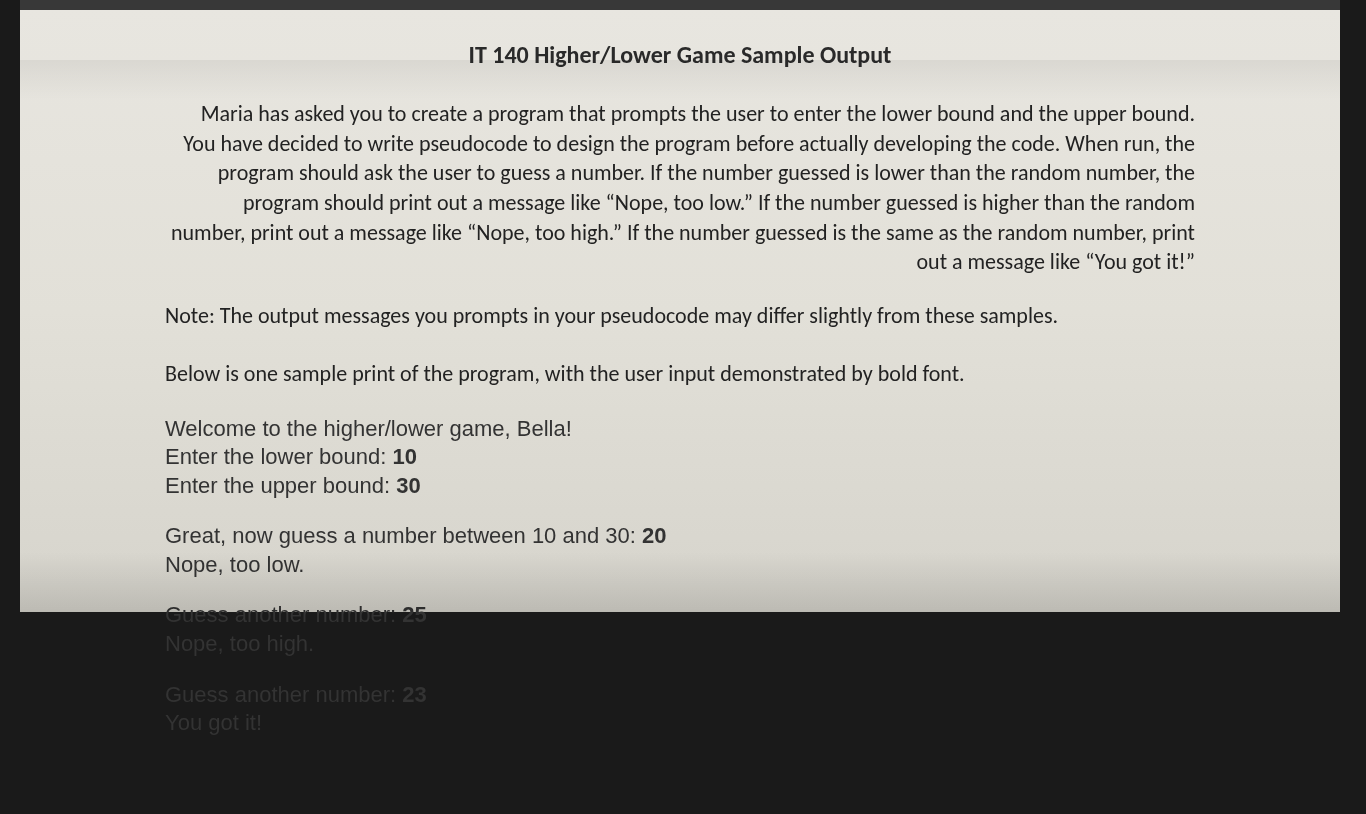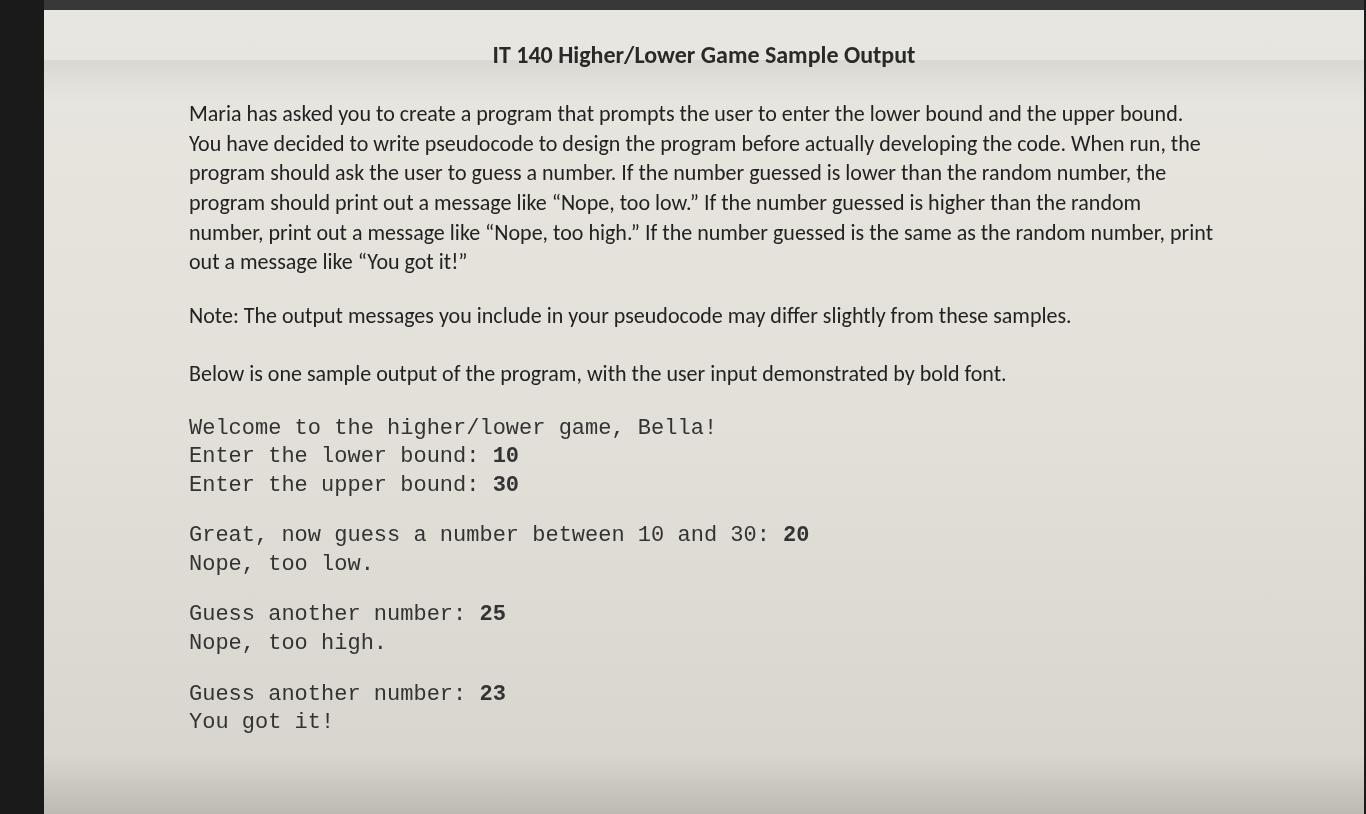--- a/index.html
+++ b/index.html
@@ -12,26 +12,25 @@
       height: 814px;
       background: #1a1a1a;
       overflow: hidden;
       font-family: Calibri, Arial, sans-serif;
     }
     .page {
       position: absolute;
       left: 20px;
       top: 0;
       width: 1320px;
-      height: 814px;
+      height: 612px;
       background: linear-gradient(180deg, #e8e6e0 0%, #e2e0d8 50%, #d6d4cc 100%);
       padding: 30px 145px 0 145px;
       color: #2a2a2a;
       border-top: 10px solid #383838;
-      margin-left: 24px;
     }
     .page::before {
       content: "";
       position: absolute;
       left: 0;
       right: 0;
       top: 50px;
       height: 40px;
       background: linear-gradient(180deg, rgba(0,0,0,0.06), rgba(0,0,0,0));
       pointer-events: none;
@@ -46,35 +45,36 @@
       text-align: center;
       font-weight: 700;
       font-size: 23px;
       margin-bottom: 4px;
     }
     .para {
       font-size: 22px;
       line-height: 1.35;
       margin-bottom: 24px;
       color: #222;
+      text-align: right;
     }
     .note {
       font-size: 22px;
       line-height: 1.35;
       margin-bottom: 28px;
       color: #222;
     }
     .sample-intro {
       font-size: 22px;
       line-height: 1.35;
       margin-bottom: 26px;
       color: #222;
     }
     .output {
-      font-family: Liberation Mono, monospace;
+      font-family: Liberation Sans, sans-serif;
       font-size: 22px;
       line-height: 1.3;
       color: #333;
       white-space: pre;
     }
     .output .block {
       margin-bottom: 22px;
     }
     .output .line {
       display: block;
@@ -93,20 +93,20 @@
       pointer-events: none;
     }
   </style>
 </head>
 <body>
 
 <div class="page">
   <div class="title">IT 140 Higher/Lower Game Sample Output</div>
 
   <div class="para">Maria has asked you to create a program that prompts the user to enter the lower bound and the upper bound. You have decided to write pseudocode to design the program before actually developing the code. When run, the program should ask the user to guess a number. If the number guessed is lower than the random number, the program should print out a message like “Nope, too low.” If the number guessed is higher than the random number, print out a message like “Nope, too high.” If the number guessed is the same as the random number, print out a message like “You got it!”</div>
-  <div class="note">Note: The output messages you include in your pseudocode may differ slightly from these samples.</div>
+  <div class="note">Note: The output messages you prompts in your pseudocode may differ slightly from these samples.</div>
 
-  <div class="sample-intro">Below is one sample output of the program, with the user input demonstrated by bold font.</div>
+  <div class="sample-intro">Below is one sample print of the program, with the user input demonstrated by bold font.</div>
 
   <div class="output" id="output"><div class="block"><span class="line"><span>Welcome to the higher/lower game, Bella!</span></span><span class="line"><span>Enter the lower bound: </span><span class="bold">10</span></span><span class="line"><span>Enter the upper bound: </span><span class="bold">30</span></span></div><div class="block"><span class="line"><span>Great, now guess a number between 10 and 30: </span><span class="bold">20</span></span><span class="line"><span>Nope, too low.</span></span></div><div class="block"><span class="line"><span>Guess another number: </span><span class="bold">25</span></span><span class="line"><span>Nope, too high.</span></span></div><div class="block"><span class="line"><span>Guess another number: </span><span class="bold">23</span></span><span class="line"><span>You got it!</span></span></div></div>
 
   <div class="fade-bottom"></div>
 </div>
 
 </body></html>

